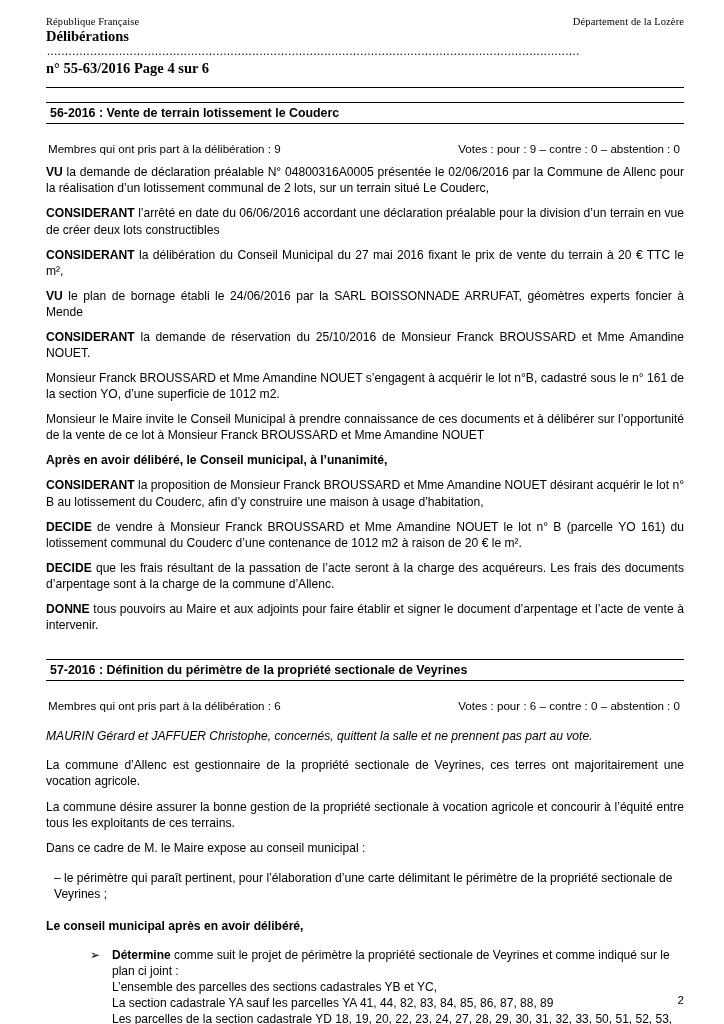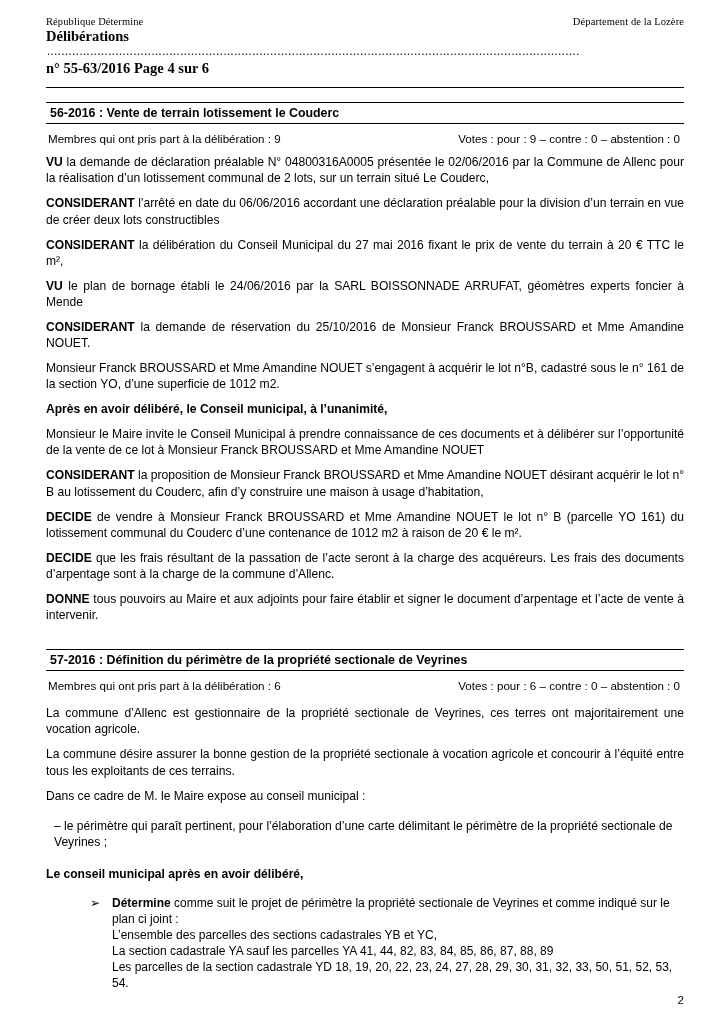--- a/index.html
+++ b/index.html
@@ -74,21 +74,21 @@
   }
   .section-title {
     font-size: 12.4px;
     font-weight: bold;
     line-height: 1.15;
   }
   .meta-row {
     display: flex;
     justify-content: space-between;
     font-size: 11.6px;
-    margin-top: 8px;
+    margin-top: 18px;
     padding: 0 2px 0 2px;
   }
   .meta-left { white-space: nowrap; }
   .meta-right { white-space: nowrap; padding-right: 2px; text-align: center;}
 
   
   p.para {
     font-size: 12.1px;
     line-height: 1.33;
     text-align: justify;
@@ -145,21 +145,21 @@
     font-size: 11.5px;
   }
 </style>
 </head>
 <body>
 
 <div class="page">
 
   <div class="doc-header">
     <div class="doc-header-row1">
-      <span>République Détermine</span>
+      <span>République Française</span>
       <span>Département de la Lozère</span>
     </div>
     <div class="doc-header-row2">
       <span>Délibérations</span>
       <span class="dots">....................................................................................................................................................</span>
       <span>n° 55-63/2016 Page 4 sur 6</span>
     </div>
   </div>
   <hr class="hr-main">
 
@@ -177,42 +177,43 @@
     <p class="para"><b>CONSIDERANT</b><span> l’arrêté en date du 06/06/2016 accordant une déclaration préalable pour la division d’un terrain en vue de créer deux lots constructibles</span></p>
 
     <p class="para"><b>CONSIDERANT</b><span> la délibération du Conseil Municipal du 27 mai 2016 fixant le prix de vente du terrain à 20 € TTC le m²,</span></p>
 
     <p class="para"><b>VU</b><span> le plan de bornage établi le 24/06/2016 par la SARL BOISSONNADE ARRUFAT, géomètres experts foncier à Mende</span></p>
 
     <p class="para"><b>CONSIDERANT</b><span> la demande de réservation du 25/10/2016 de Monsieur Franck BROUSSARD et Mme Amandine NOUET.</span></p>
 
     <p class="para"><span>Monsieur Franck BROUSSARD et Mme Amandine NOUET s’engagent à acquérir le lot n°B, cadastré sous le n° 161 de la section YO, d’une superficie de 1012 m2.</span></p>
 
+    <p class="para"><span>Monsieur le Maire invite le Conseil Municipal à prendre connaissance de ces documents et à délibérer sur l’opportunité de la vente de ce lot à Monsieur Franck BROUSSARD et Mme Amandine NOUET</span></p>
+
     <p class="para bold-all no-justify"><span>Après en avoir délibéré, le Conseil municipal, à l’unanimité,</span></p>
-
-    <p class="para"><span>Monsieur le Maire invite le Conseil Municipal à prendre connaissance de ces documents et à délibérer sur l’opportunité de la vente de ce lot à Monsieur Franck BROUSSARD et Mme Amandine NOUET</span></p>
 
     <p class="para"><b>CONSIDERANT</b><span> la proposition de Monsieur Franck BROUSSARD et Mme Amandine NOUET désirant acquérir le lot n° B au lotissement du Couderc, afin d’y construire une maison à usage d’habitation,</span></p>
 
     <p class="para"><b>DECIDE</b><span> de vendre à Monsieur Franck BROUSSARD et Mme Amandine NOUET le lot n° B (parcelle YO 161) du lotissement communal du Couderc d’une contenance de 1012 m2 à raison de 20 € le m².</span></p>
 
     <p class="para"><b>DECIDE</b><span> que les frais résultant de la passation de l’acte seront à la charge des acquéreurs. Les frais des documents d’arpentage sont à la charge de la commune d’Allenc.</span></p>
 
     <p class="para"><b>DONNE</b><span> tous pouvoirs au Maire et aux adjoints pour faire établir et signer le document d’arpentage et l’acte de vente à intervenir.</span></p>
   </div>
 
   <div class="section" style="margin-top:26px;">
     <div class="section-title-wrap">
       <div class="section-title">57-2016 : Définition du périmètre de la propriété sectionale de Veyrines</div>
     </div>
     <div class="meta-row">
       <span class="meta-left">Membres qui ont pris part à la délibération : 6</span>
       <span class="meta-right">Votes : pour : 6 – contre : 0 – abstention : 0</span>
     </div>
 
+    <p class="para italic-all no-justify" style="margin-top:16px;">MAURIN Gérard et JAFFUER Christophe, concernés, quittent la salle et ne prennent pas part au vote.</p>
 
     <p class="para" style="margin-top:13px;"><span>La commune d’Allenc est gestionnaire de la propriété sectionale de Veyrines, ces terres ont majoritairement une vocation agricole.</span></p>
 
     <p class="para"><span>La commune désire assurer la bonne gestion de la propriété sectionale à vocation agricole et concourir à l’équité entre tous les exploitants de ces terrains.</span></p>
 
     <p class="para no-justify"><span>Dans ce cadre de M. le Maire expose au conseil municipal :</span></p>
 
     <div class="dash-list">
       <div class="dash-item">– le périmètre qui paraît pertinent, pour l’élaboration d’une carte délimitant le périmètre de la propriété sectionale de Veyrines ;</div>
     </div>

